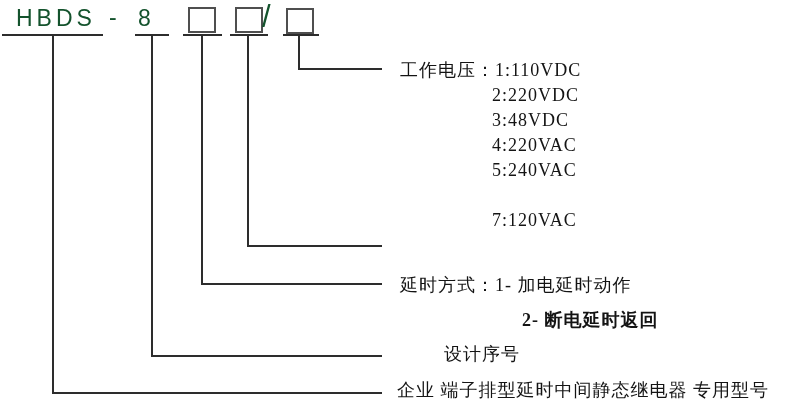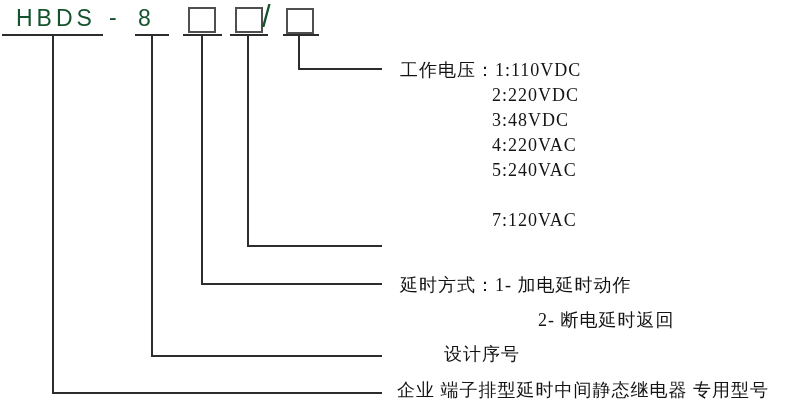--- a/index.html
+++ b/index.html
@@ -93,19 +93,19 @@
   <div class="cjk" style="left:492px; top:86px;">2:220VDC</div>
   <div class="cjk" style="left:492px; top:111px;">3:48VDC</div>
   <div class="cjk" style="left:492px; top:136px;">4:220VAC</div>
   <div class="cjk" style="left:492px; top:161px;">5:240VAC</div>
   <div class="cjk" style="left:492px; top:211px;text-align:right;">7:120VAC</div>
 
 
   <div class="cjk" style="left:400px; top:276px;">
     <span>延时方式：</span><span>1- 加电延时动作</span>
   </div>
-  <div class="cjk" style="left:538px; top:311px;">2- 断电延时返回</div>
+  <div class="cjk" style="left:522px; top:311px;font-weight:bold;">2- 断电延时返回</div>
 
   <div class="cjk" style="left:400px; top:345px;margin-left:44px;">设计序号</div>
 
   <div class="cjk" style="left:397px; top:381px;">企业 端子排型延时中间静态继电器 专用型号</div>
 
 </div>
 
 </body></html>

